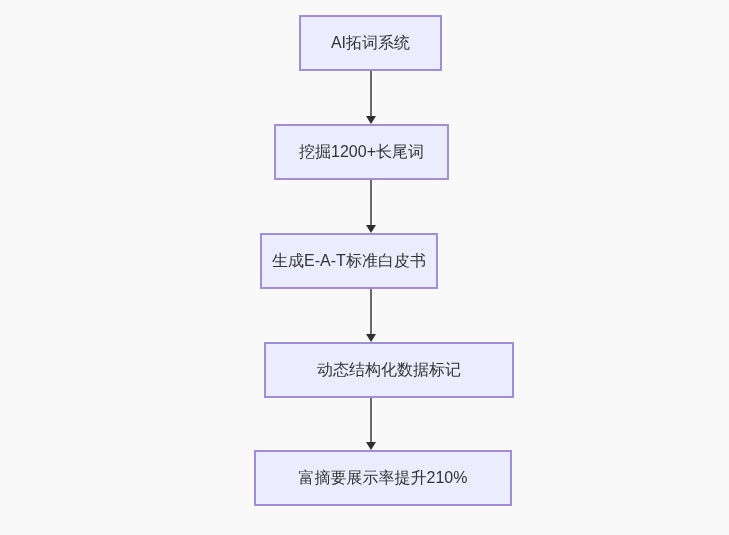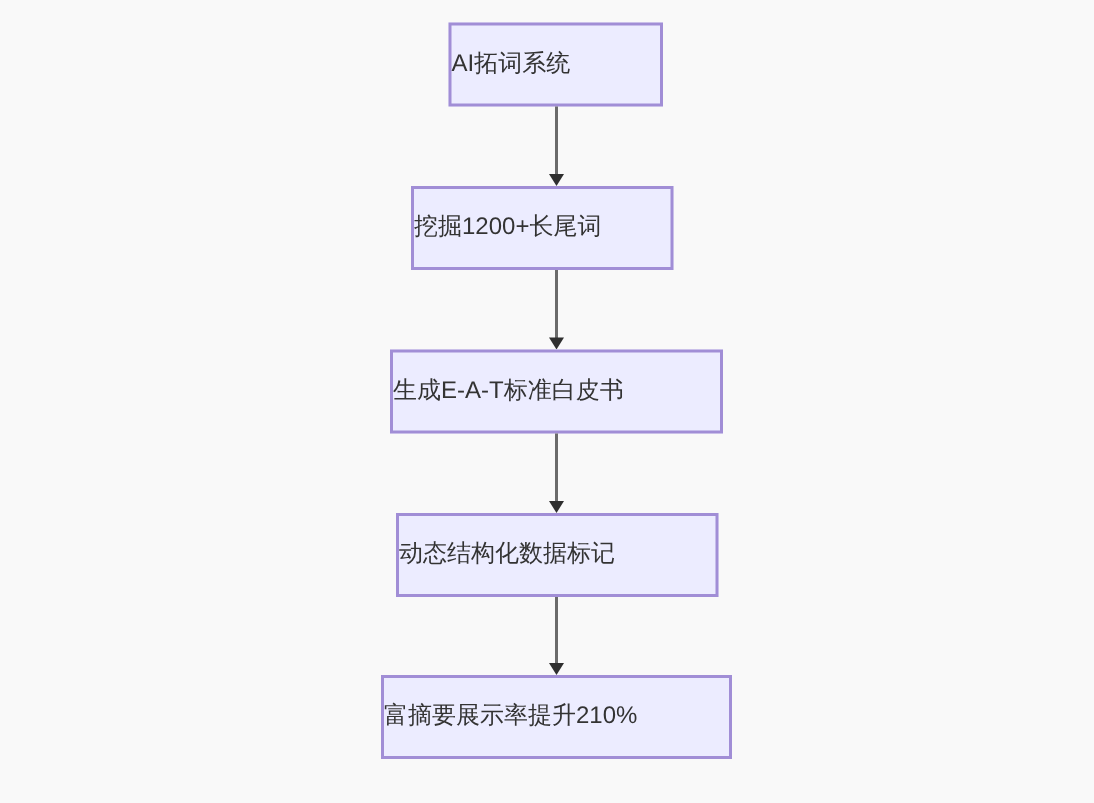--- a/index.html
+++ b/index.html
@@ -21,33 +21,33 @@
     position: relative;
     width: 729px; height: 535px;
   }
   .node {
     position: absolute;
     height: 56px;
     background: var(--node-fill);
     border: 2px solid var(--node-border);
     display: flex;
     align-items: center;
-    justify-content: flex-start;
+    justify-content: center;
   }
   .node-label {
     font-size: 16px;
     color: var(--text);
     white-space: nowrap;
     line-height: 1;
   }
   .n1 { left: 299px; top: 15px;  width: 143px; }
   .n2 { left: 274px; top: 124px; width: 175px; }
-  .n3 { left: 260px; top: 233px; width: 222px; }
-  .n4 { left: 264px; top: 342px; width: 215px; }
-  .n5 { left: 254px; top: 450px; width: 234px; }
+  .n3 { left: 260px; top: 233px; width: 178px; }
+  .n4 { left: 264px; top: 342px; width: 250px; }
+  .n5 { left: 254px; top: 450px; width: 258px; }
 
   .edge {
     position: absolute;
     left: 366px;        
     width: 10px;
   }
   .e1 { top: 71px;  height: 53px; }
   .e2 { top: 180px; height: 53px; }
   .e3 { top: 289px; height: 53px; }
   .e4 { top: 398px; height: 52px; }

